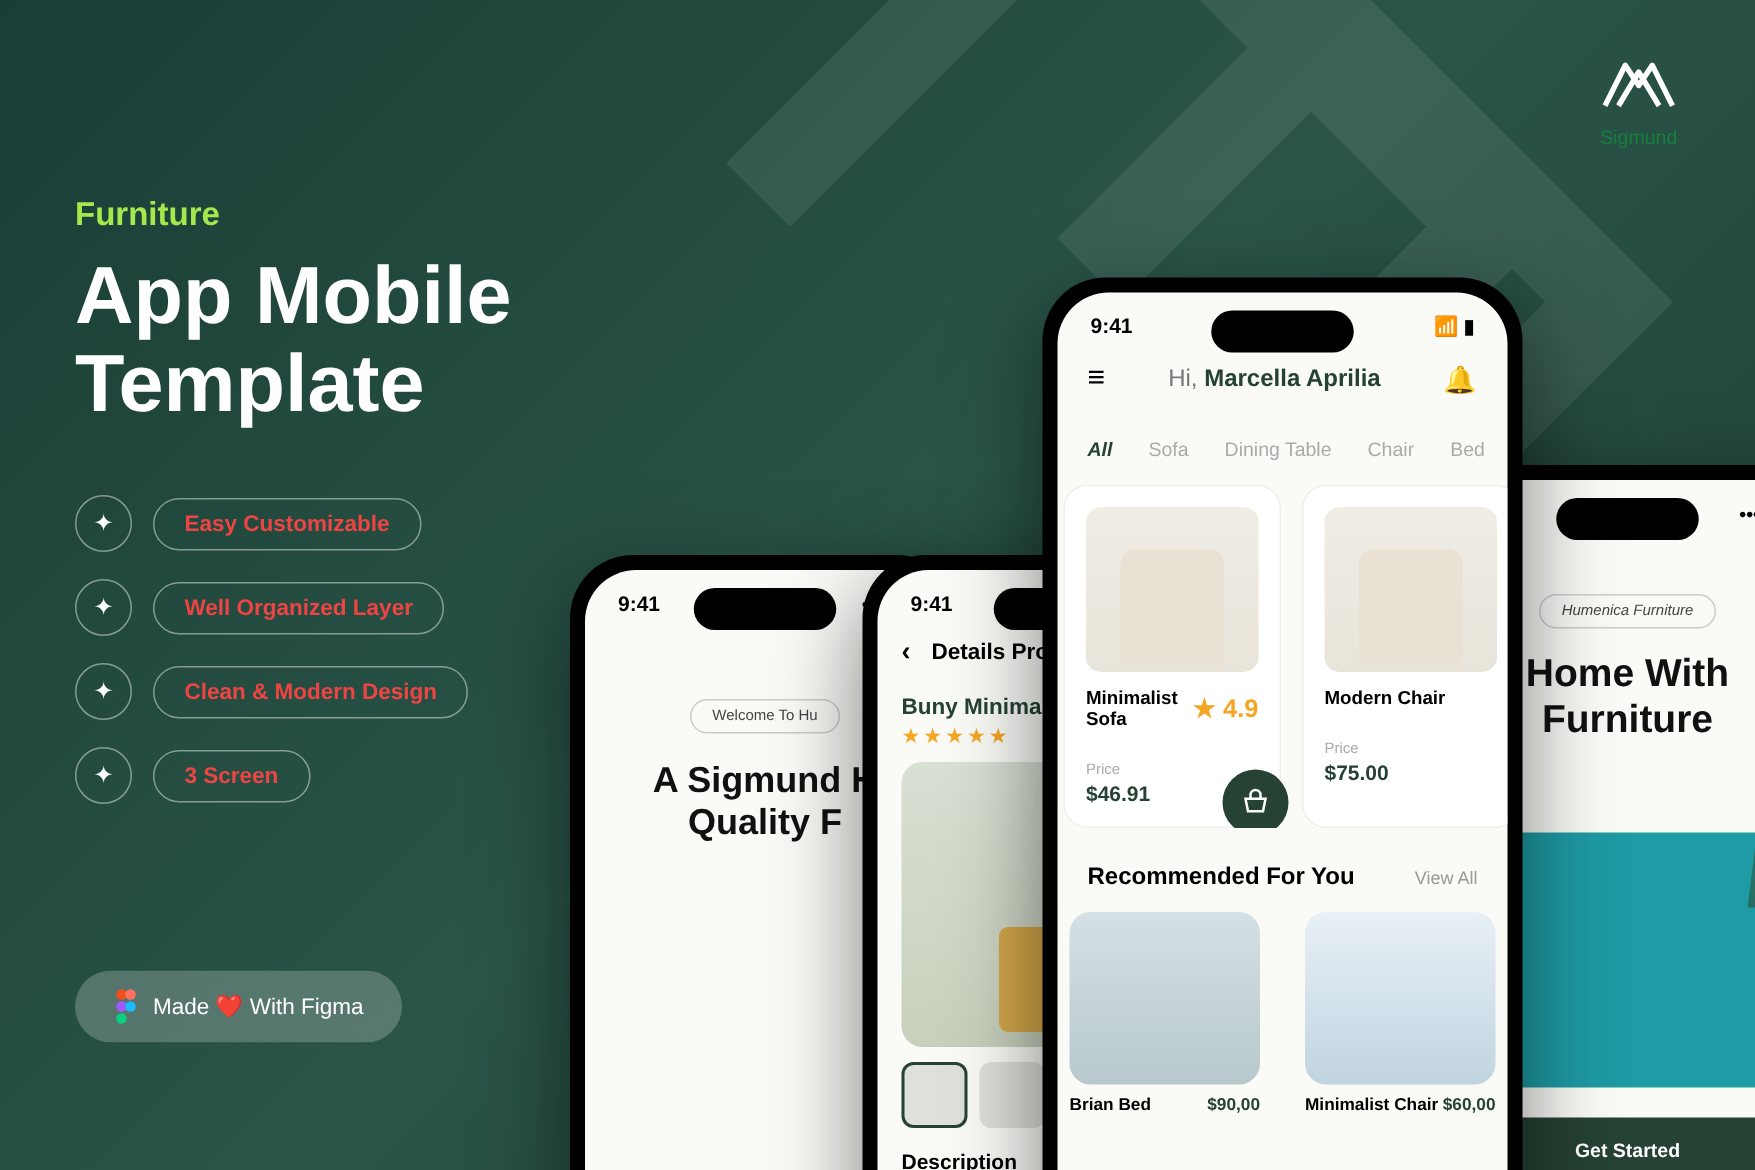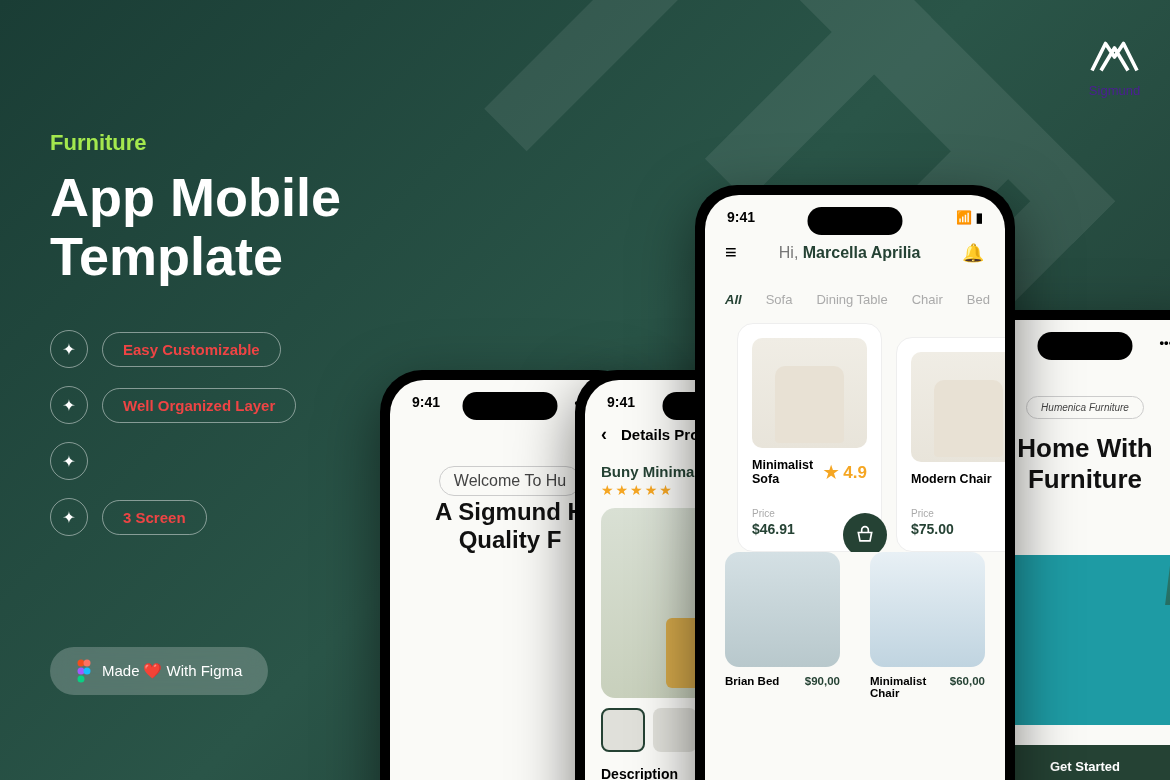--- a/index.html
+++ b/index.html
@@ -1,42 +1,42 @@
 <!DOCTYPE html>
 <html><head>
 <meta charset="utf-8">
 <style>
 * { margin: 0; padding: 0; box-sizing: border-box; font-family: -apple-system, BlinkMacSystemFont, 'Segoe UI', sans-serif; }
 body { width: 1170px; height: 780px; overflow: hidden; background: linear-gradient(135deg, #1a3d35 0%, #2a5548 50%, #1f3b32 100%); position: relative; }
 .bg-pattern { position: absolute; top: 0; right: 0; width: 500px; height: 500px; opacity: 0.08; }
 .bg-pattern::before, .bg-pattern::after { content: ''; position: absolute; border: 60px solid #fff; border-bottom: none; transform: rotate(45deg); }
 .bg-pattern::before { width: 200px; height: 200px; top: 50px; right: 100px; }
 .bg-pattern::after { width: 300px; height: 300px; top: -50px; right: 200px; }
-.logo { position: absolute; top: 30px; right: 28px; text-align: center; color: #4c1d95; }
+.logo { position: absolute; top: 30px; right: 50px; text-align: center; color: #15803d; }
 .logo svg { width: 55px; height: 45px; }
 .logo-text { font-size: 13px; margin-top: 4px; font-weight: 500; }
 .left-content { position: absolute; left: 50px; top: 130px; color: #fff; }
 .subtitle { color: #a4e84e; font-size: 22px; font-weight: 600; margin-bottom: 12px; }
 .title { font-size: 54px; font-weight: 700; line-height: 1.1; }
 .features { position: absolute; left: 50px; top: 330px; }
 .feature-row { display: flex; align-items: center; gap: 14px; margin-bottom: 18px; }
 .sparkle-icon { width: 38px; height: 38px; border: 1.5px solid rgba(255,255,255,0.45); border-radius: 50%; display: flex; align-items: center; justify-content: center; color: #fff; font-size: 16px; }
 .feature-pill { border: 1.5px solid rgba(255,255,255,0.45); border-radius: 999px; padding: 8px 20px; color: #ef4444; font-size: 15px; font-weight: 700; }
 .figma-badge { position: absolute; left: 50px; bottom: 85px; background: rgba(255,255,255,0.22); backdrop-filter: blur(10px); border-radius: 999px; padding: 12px 26px; display: flex; align-items: center; gap: 10px; color: #fff; font-size: 15px; font-weight: 500; }
 .figma-icon { width: 16px; height: 24px; display: inline-block; }
 
 .phones { position: absolute; right: 20px; bottom: -50px; width: 680px; height: 700px; }
 .phone { position: absolute; background: #000; border-radius: 42px; padding: 10px; box-shadow: 0 20px 60px rgba(0,0,0,0.5); }
 .phone-inner { background: #fafaf7; border-radius: 34px; width: 100%; height: 100%; overflow: hidden; position: relative; }
 .notch { position: absolute; top: 12px; left: 50%; transform: translateX(-50%); width: 95px; height: 28px; background: #000; border-radius: 20px; z-index: 10; }
 .status-bar { display: flex; justify-content: space-between; align-items: center; padding: 14px 22px 6px; font-size: 14px; font-weight: 600; color: #000; }
 .status-icons { display: flex; gap: 5px; align-items: center; font-size: 13px; }
 
 .phone-4 { width: 260px; height: 560px; left: -90px; bottom: -100px; }
-.phone-4 .hero-pill { margin: 50px auto 2px; padding: 5px 14px; border: 1px solid #ccc; border-radius: 999px; font-size: 16px; color: #444; width: fit-content; }
+.phone-4 .hero-pill { margin: 50px auto 18px; padding: 5px 14px; border: 1px solid #ccc; border-radius: 999px; font-size: 10px; color: #444; width: fit-content; }
 .phone-4 .hero-title { text-align: center; font-size: 24px; font-weight: 700; padding: 0 20px; color: #111; }
 
 .phone-3 { width: 270px; height: 580px; left: 105px; bottom: -120px; z-index: 2; }
 .phone-3 .dp-header { display: flex; align-items: center; gap: 14px; padding: 8px 16px; }
 .phone-3 .dp-title { font-size: 15px; font-weight: 700; }
 .phone-3 .prod-name { padding: 10px 16px 2px; font-size: 15px; font-weight: 700; color: #254234; }
 .phone-3 .stars { padding: 0 16px; color: #f5a623; font-size: 14px; letter-spacing: 2px; }
 .phone-3 .main-img { margin: 10px 16px; height: 190px; background: linear-gradient(180deg, #d9e0d4 0%, #c8d0bc 100%); border-radius: 14px; position: relative; overflow: hidden; }
 .phone-3 .main-img::after { content: ''; position: absolute; left: 30%; bottom: 10px; width: 60px; height: 70px; background: #d4a84a; border-radius: 6px; }
 .phone-3 .thumbs { display: flex; gap: 8px; padding: 0 16px; }
@@ -51,33 +51,33 @@
 .phone-2 .sofa::before { content: ''; position: absolute; top: -30px; right: -10px; width: 50px; height: 80px; background: linear-gradient(180deg, #3a6b4a, #2a5038); clip-path: polygon(20% 0%, 80% 0%, 100% 100%, 0% 100%); opacity: 0.6; }
 .phone-2 .cta { margin: 20px 16px; background: #254234; color: #fff; border-radius: 12px; padding: 14px; text-align: center; font-size: 13px; font-weight: 600; }
 
 .phone-1 { width: 320px; height: 680px; left: 225px; bottom: -35px; z-index: 5; }
 .phone-1 .app-header { display: flex; justify-content: space-between; align-items: center; padding: 10px 20px 18px; }
 .phone-1 .greeting { font-size: 16px; }
 .phone-1 .greeting .hi { color: #777; font-weight: 500; }
 .phone-1 .greeting .name { color: #254234; font-weight: 700; text-align: center; }
 .phone-1 .tabs { display: flex; gap: 24px; padding: 10px 20px 16px; font-size: 13px; color: #aaa; overflow: hidden; white-space: nowrap; }
 .phone-1 .tab.active { color: #254234; font-weight: 700; font-style: italic; }
-.phone-1 .product-row { display: flex; gap: 14px; padding: 0 32px; overflow: hidden; align-items: flex-end; }
+.phone-1 .product-row { display: flex; gap: 14px; padding: 0 4px; overflow: hidden; }
 .phone-1 .product-card { min-width: 145px; background: #fff; border: 1px solid #eee; border-radius: 16px; padding: 14px; position: relative; }
 .phone-1 .product-img { height: 110px; background: linear-gradient(180deg, #f0ede5, #e8e4da); border-radius: 10px; margin-bottom: 10px; position: relative; }
 .phone-1 .product-img::after { content: ''; position: absolute; left: 20%; bottom: 5px; width: 60%; height: 70%; background: #e8e1d4; border-radius: 10px 10px 4px 4px; }
 .phone-1 .product-name { font-size: 12.5px; font-weight: 700; display: flex; justify-content: space-between; align-items: center; }
 .phone-1 .rating { color: #f5a623; font-size: 17px; font-weight: 600; white-space: nowrap; }
 .phone-1 .price-label { font-size: 10px; color: #aaa; margin-top: 22px; }
 .phone-1 .price { font-size: 14px; font-weight: 700; color: #254234; margin-top: 2px; }
 .phone-1 .cart-btn { position: absolute; right: -6px; bottom: -6px; width: 44px; height: 44px; background: #254234; border-radius: 50%; display: flex; align-items: center; justify-content: center; color: #fff; font-size: 18px; }
 .phone-1 .section-header { display: flex; justify-content: space-between; align-items: center; padding: 24px 20px 14px; }
 .phone-1 .section-title { font-size: 16px; font-weight: 700; }
 .phone-1 .view-all { font-size: 12px; color: #999; }
-.phone-1 .rec-row { display: flex; gap: 30px; padding: 0 20px; }
+.phone-1 .rec-row { display: flex; gap: 30px; padding: 0 8px; }
 .phone-1 .rec-card { flex: 1; }
 .phone-1 .rec-img { height: 115px; background: linear-gradient(180deg, #d4e0e4, #b8c8cc); border-radius: 14px; }
 .phone-1 .rec-img.outdoor { background: linear-gradient(180deg, #e8f0f5, #c0d4e0); }
 .phone-1 .rec-info { display: flex; justify-content: space-between; margin-top: 8px; font-size: 11.5px; }
 .phone-1 .rec-name { font-weight: 700; }
 .phone-1 .rec-price { font-weight: 700; color: #254234; }
 </style>
 </head>
 <body>
 
@@ -102,20 +102,21 @@
   <div class="feature-row">
     <div class="sparkle-icon">✦</div>
     <div class="feature-pill">Easy Customizable</div>
   </div>
   <div class="feature-row">
     <div class="sparkle-icon">✦</div>
     <div class="feature-pill">Well Organized Layer</div>
   </div>
   <div class="feature-row">
     <div class="sparkle-icon">✦</div>
+    <div class="feature-pill">Clean &amp; Modern Design</div>
   </div>
   <div class="feature-row">
     <div class="sparkle-icon">✦</div>
     <div class="feature-pill">3 Screen</div>
   </div>
 </div>
 
 <div class="figma-badge">
   <span class="figma-icon">
     <svg viewBox="0 0 16 24">
@@ -227,20 +228,24 @@
         </div>
         <div class="product-card">
           <div class="product-img"></div>
           <div class="product-name">
               <span>Modern Chair</span>
             </div>
           <div class="price-label">Price</div>
           <div class="price">$75.00</div>
         </div>
       </div>
+      <div class="section-header">
+        <span class="section-title">Recommended For You</span>
+        <span class="view-all">View All</span>
+      </div>
       <div class="rec-row">
         <div class="rec-card">
           <div class="rec-img"></div>
           <div class="rec-info">
             <span class="rec-name">Brian Bed</span>
             <span class="rec-price">$90,00</span>
           </div>
         </div>
         <div class="rec-card">
           <div class="rec-img outdoor"></div>

